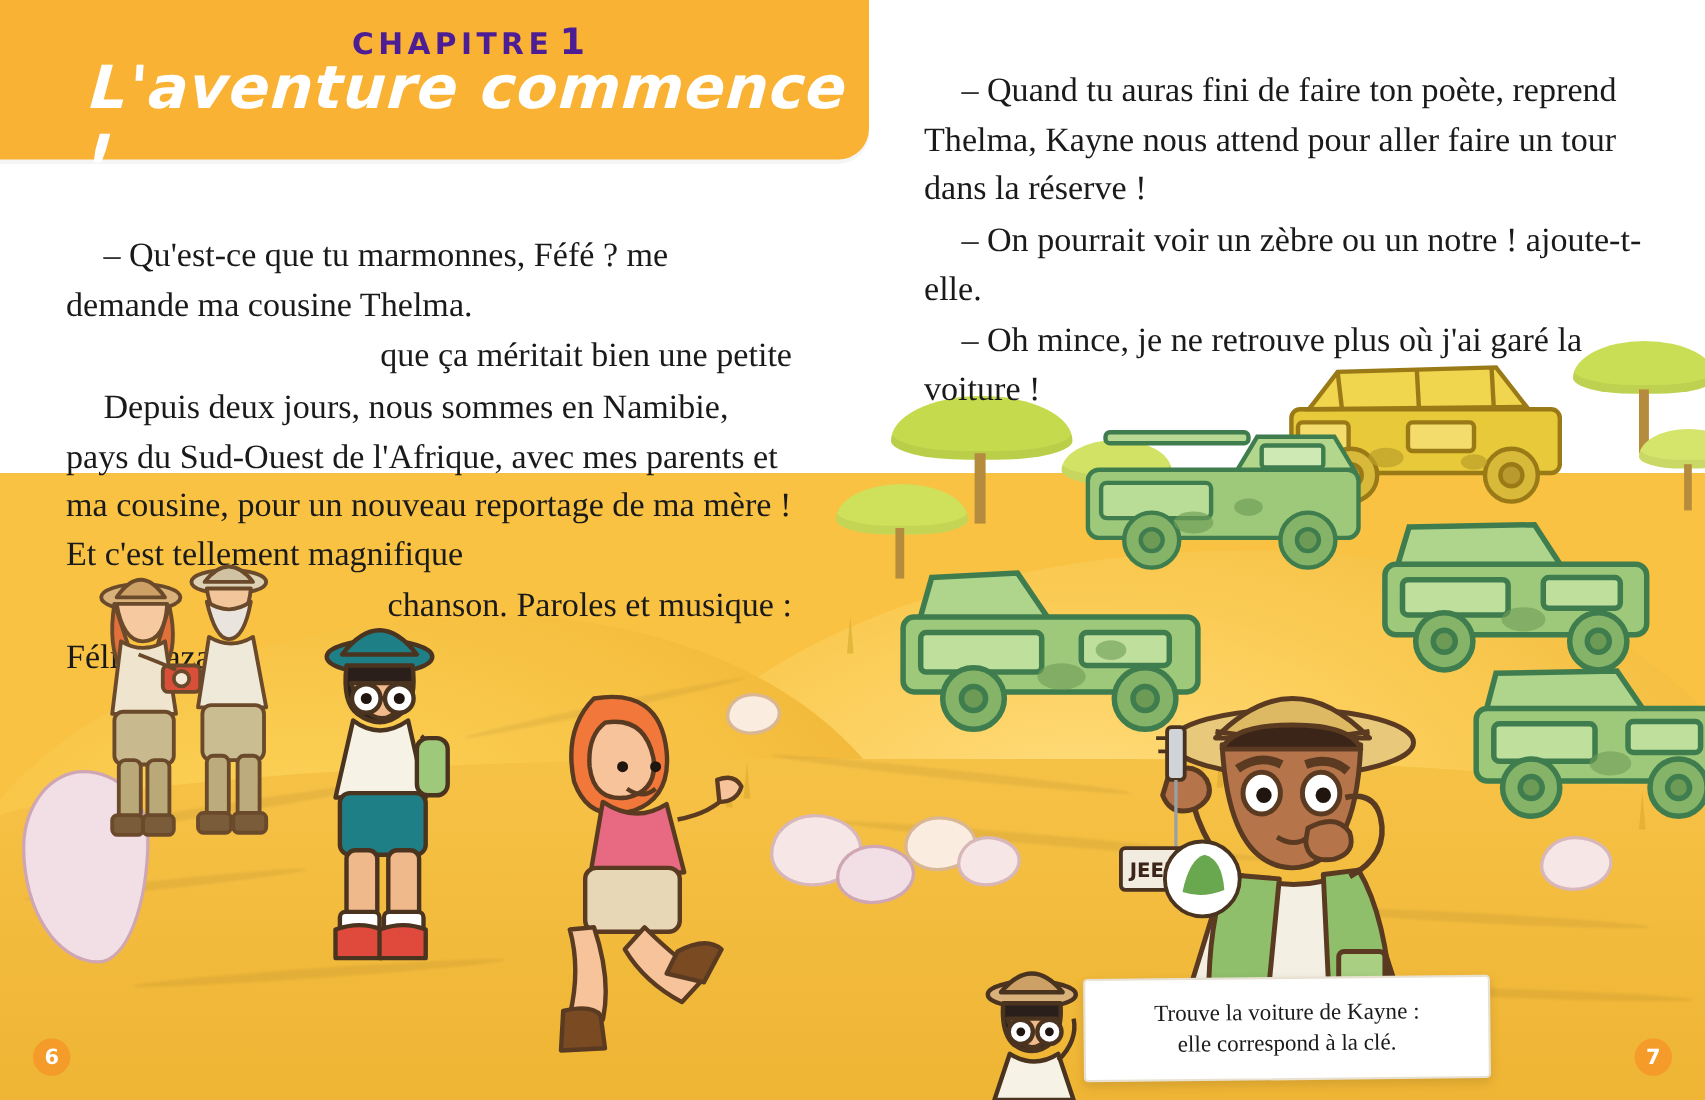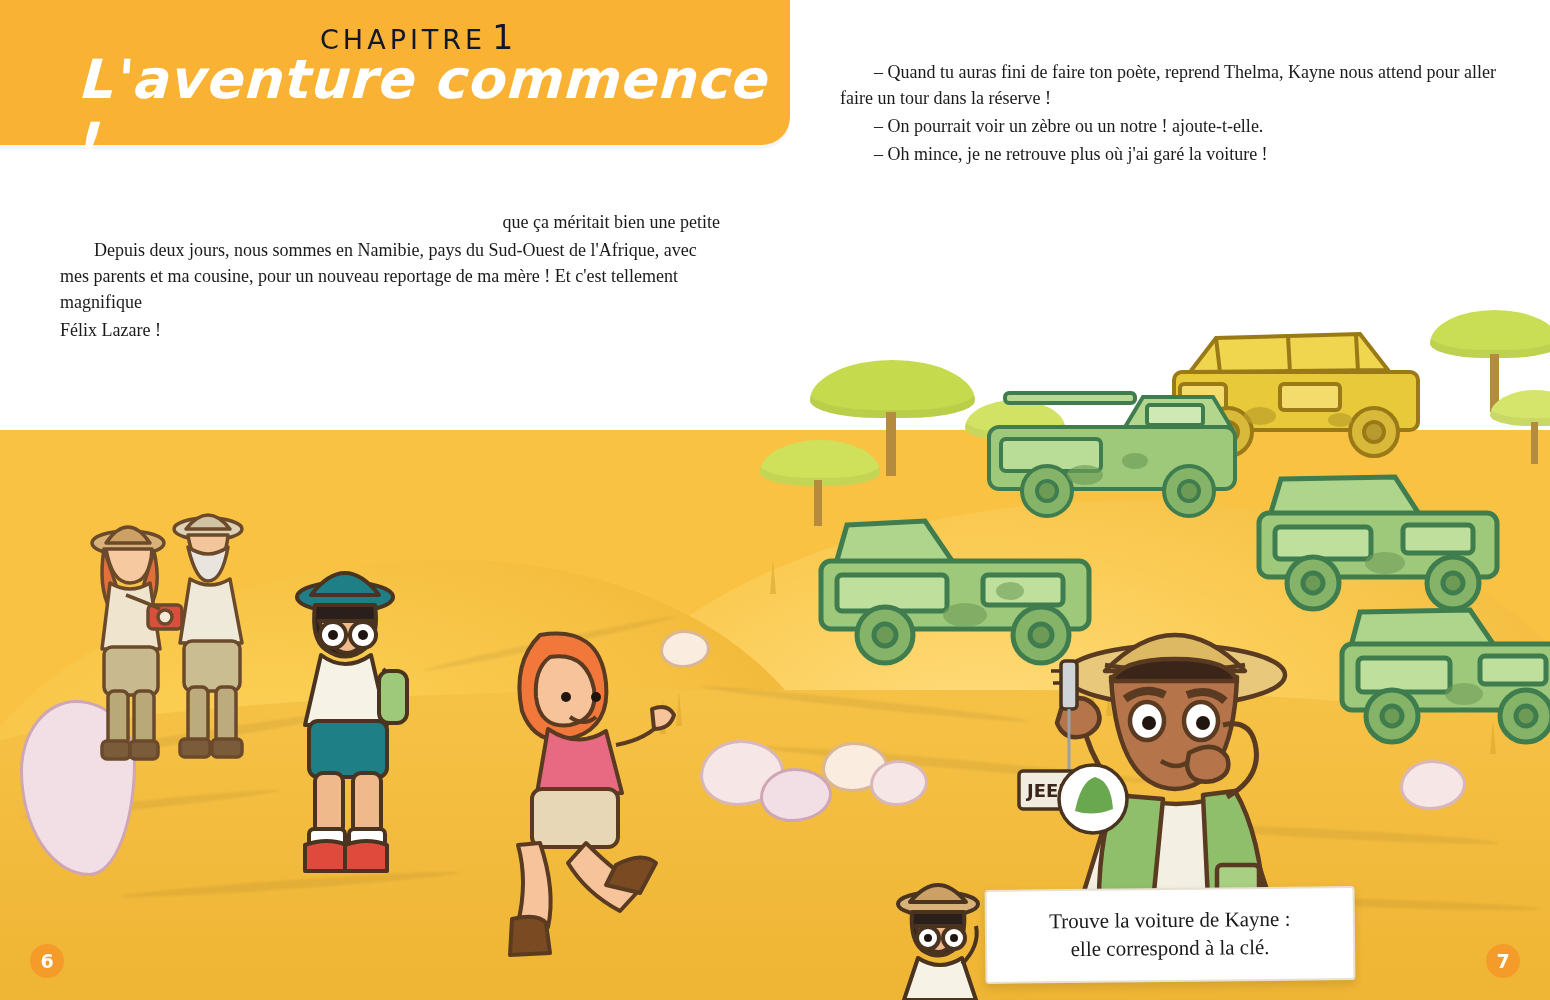--- a/index.html
+++ b/index.html
@@ -112,25 +112,25 @@
     width: 820px;
     height: 175px;
     background: #f9b233;
     border-radius: 0 0 28px 0;
     box-shadow: 0 4px 0 rgba(0,0,0,0.04);
   }
   .banner .chapitre {
     position: absolute;
     left: 350px;
     top: 48px;
-    color: #0f172a;
+    color: #4c1d95;
     font-family: "DejaVu Sans", sans-serif;
     font-size: 27px;
     letter-spacing: 4px;
-    font-weight: 400;
+    font-weight: 700;
   }
   .banner .chapitre .num {
     font-size: 33px;
     margin-left: 6px;
   }
   .banner .title {
     position: absolute;
     left: 110px;
     top: 78px;
     color: #ffffff;
@@ -160,21 +160,21 @@
     font-family: "DejaVu Sans", sans-serif;
     font-style: italic;
     font-weight: 700;
     font-size: 22.5px;
     line-height: 1.42;
     text-align: center;
     margin: 0 0 14px 0;
   }
   p.body {
     margin: 0 0 2px 0;
-    font-size: 18px;
+    font-size: 31px;
     line-height: 1.44;
     color: #1a1a1a;
     text-indent: 34px;
     font-family: "Liberation Serif", serif;
   }
   p.body.no-indent { text-indent: 0; }
   .line-r1 { margin-left: 230px; text-align: right; }
   .line-r2 { margin-left: 300px; text-align: left; }
 
   
@@ -366,26 +366,31 @@
 
   <div class="banner">
     <div class="chapitre">
       <span>CHAPITRE</span><span class="num">1</span>
     </div>
     <div class="title">L'aventure commence !</div>
   </div>
 
   <div class="col-left">
 
+    <p class="body">
+      <span>– Qu'est-ce que tu marmonnes, Féfé ? me demande ma</span>
+      <span>cousine Thelma.</span>
+    </p>
     <p class="body no-indent line-r1">que ça méritait bien une petite</p>
     <p class="body">
       <span>Depuis deux jours, nous sommes en Namibie, pays du</span>
       <span>Sud-Ouest de l'Afrique, avec mes parents et ma cousine, pour un</span>
       <span>nouveau reportage de ma mère ! Et c'est tellement magnifique</span>
     </p>
+    <p class="body no-indent line-r1">chanson. Paroles et musique :</p>
     <p class="body no-indent line-r2">Félix Lazare !</p>
   </div>
 
   <div class="col-right">
     <p class="body">
       <span>– Quand tu auras fini de faire ton poète, reprend Thelma,</span>
       <span>Kayne nous attend pour aller faire un tour dans la réserve !</span>
     </p>
     <p class="body">
       <span>– On pourrait voir un zèbre ou un notre ! ajoute-t-elle.</span>

